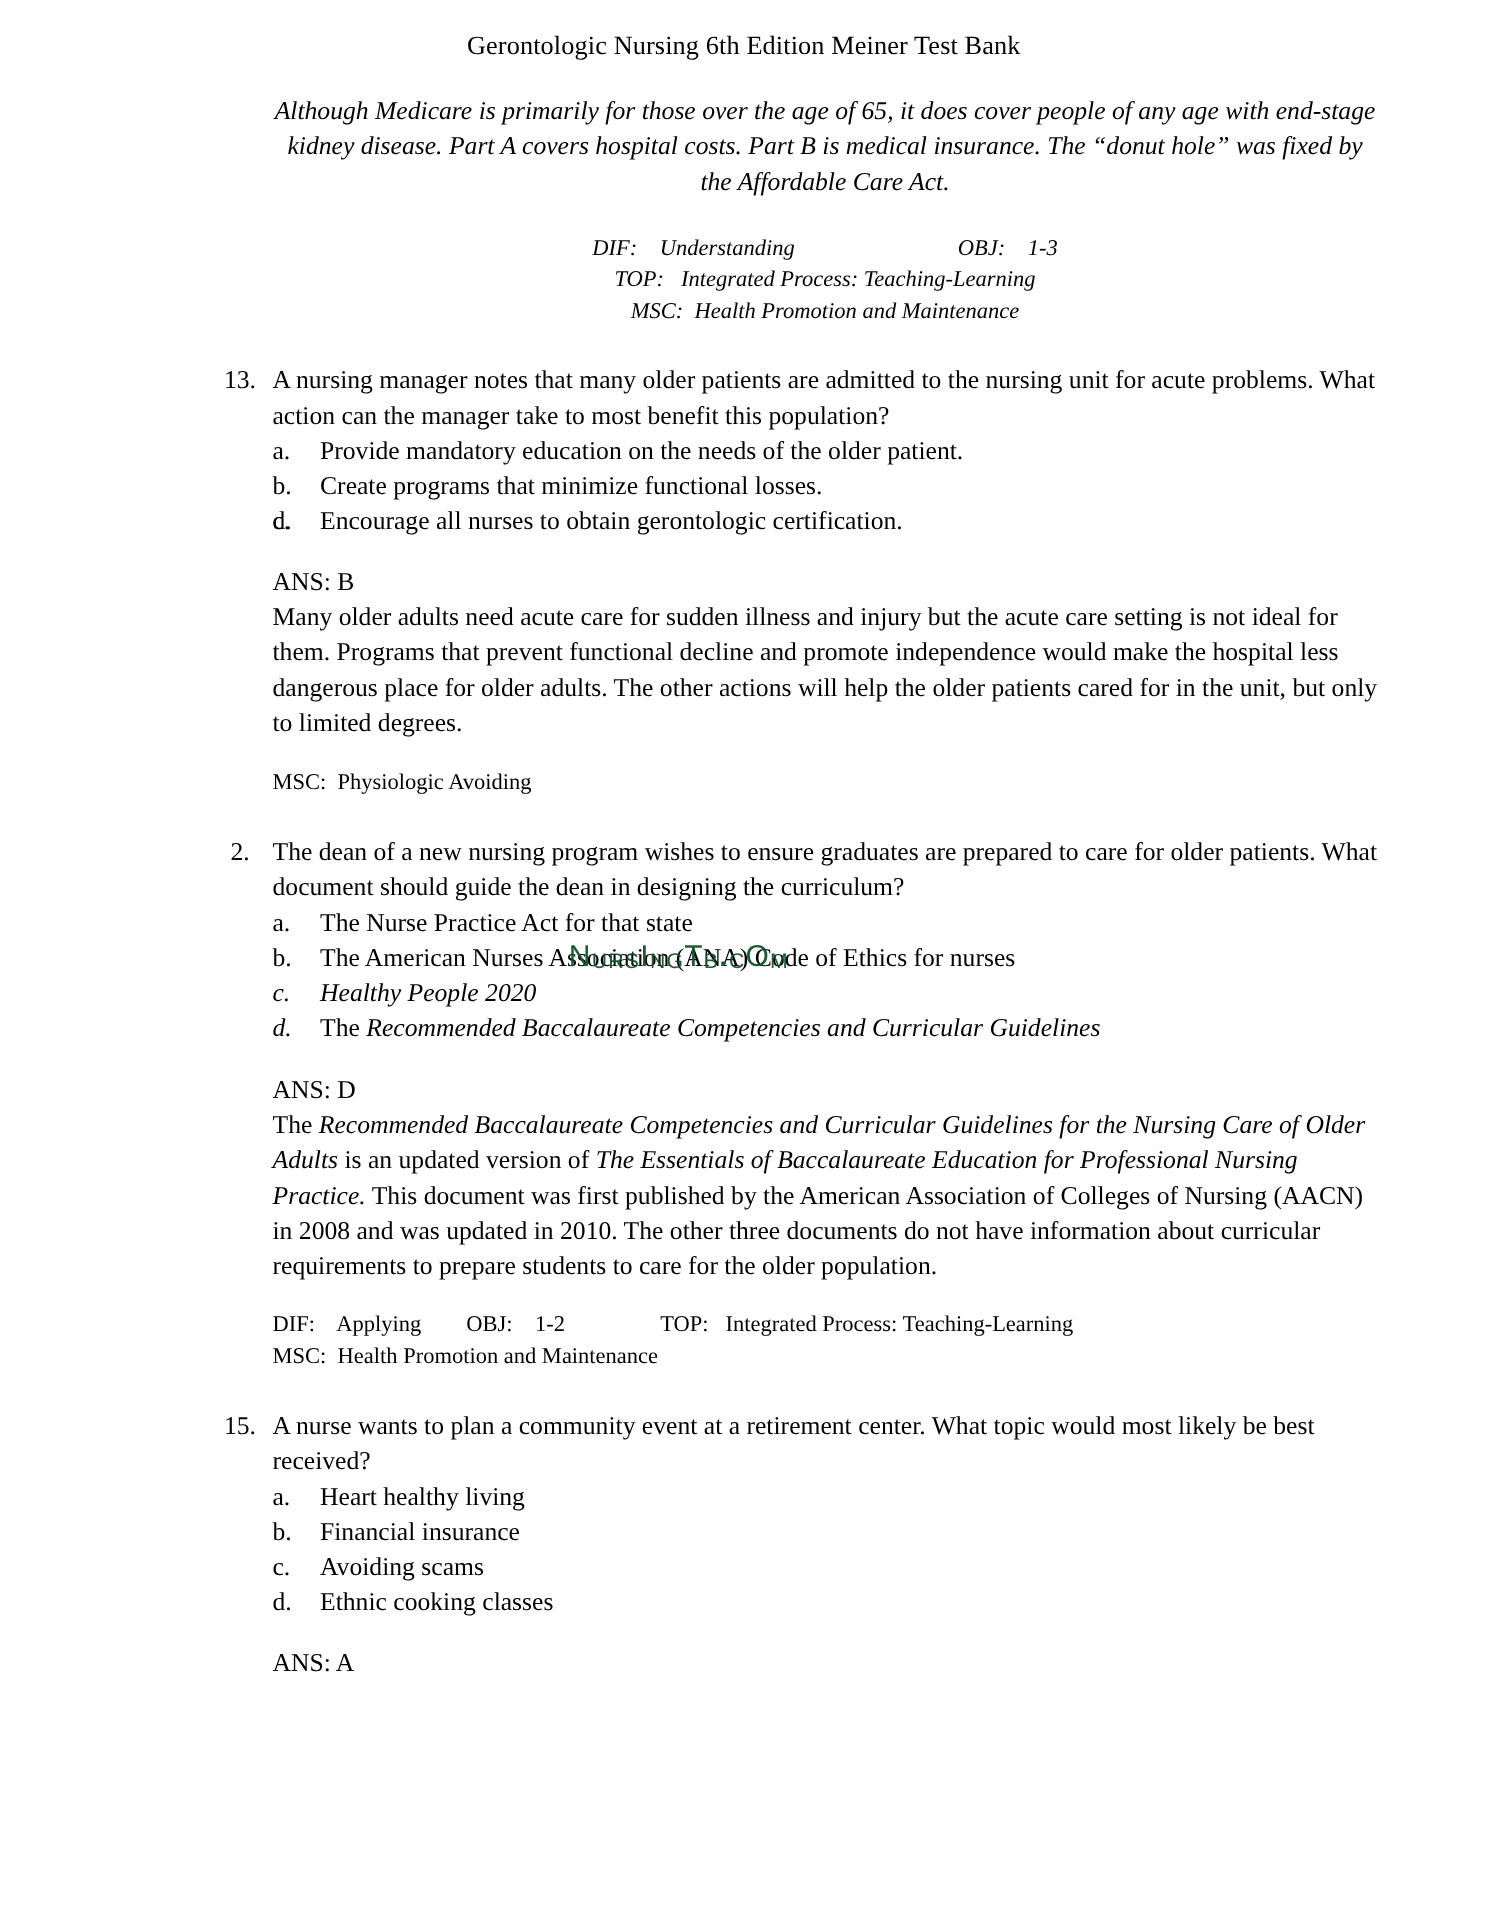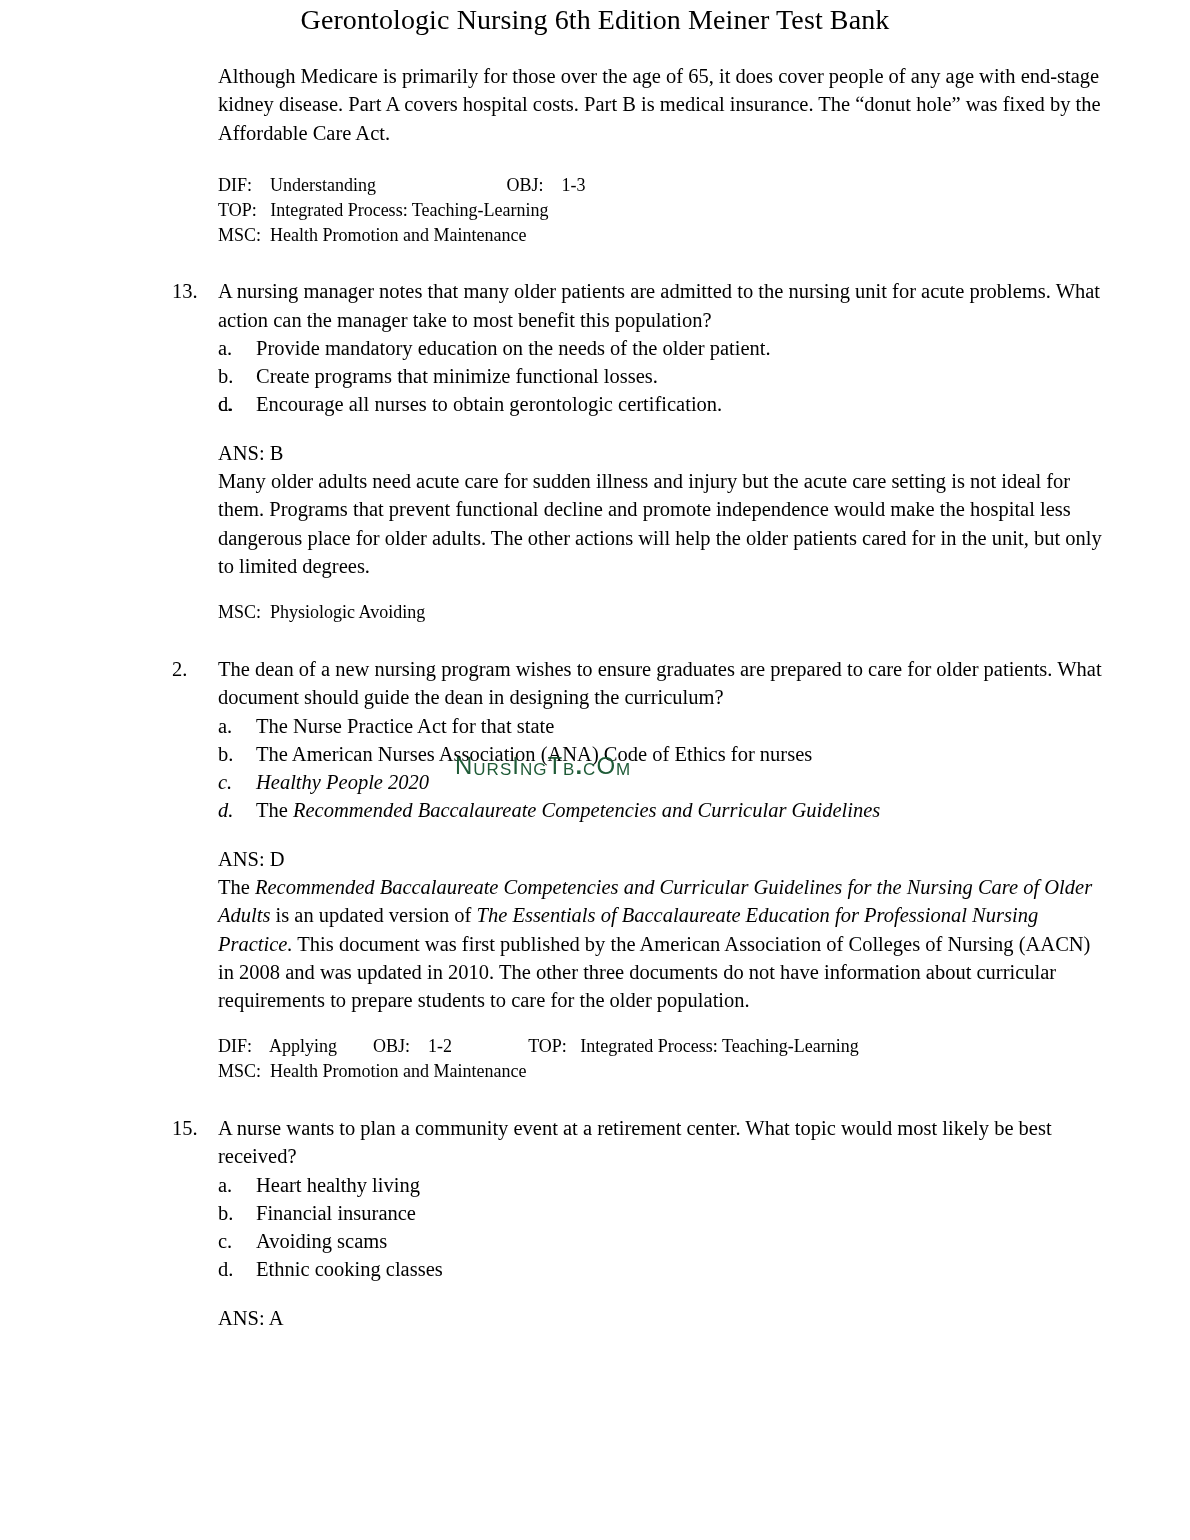--- a/index.html
+++ b/index.html
@@ -16,51 +16,52 @@
     overflow: hidden;
   }
   .page {
     position: relative;
     width: 1190px;
     height: 1540px;
     box-sizing: border-box;
   }
   .header {
     text-align: center;
-    font-size: 28px;
-    padding-top: 4px;
+    font-size: 21px;
+    padding-top: 24px;
     letter-spacing: 0.1px;
   }
   .content {
     margin-top: 26px;
     padding-left: 172px;
     padding-right: 88px;
     font-size: 20.5px;
     line-height: 1.38;
   }
   
   .para {
     margin: 0 0 0 46px;
-    text-align: left;
+    text-align: center;
+    font-style: italic;
   }
   .gap-s { height: 20px; }
   .gap-m { height: 26px; }
   .gap-l { height: 30px; }
 
   
   .qblock {
     position: relative;
     margin-left: 0;
   }
   .qnum {
     position: absolute;
     left: 0;
     top: 0;
     width: 40px;
-    text-align: left;
+    text-align: center;
     font-size: 20.5px;
   }
   .qbody {
     margin-left: 46px;
   }
   .stem { margin: 0; }
   .choices {
     margin: 0;
     padding: 0;
     list-style: none;

